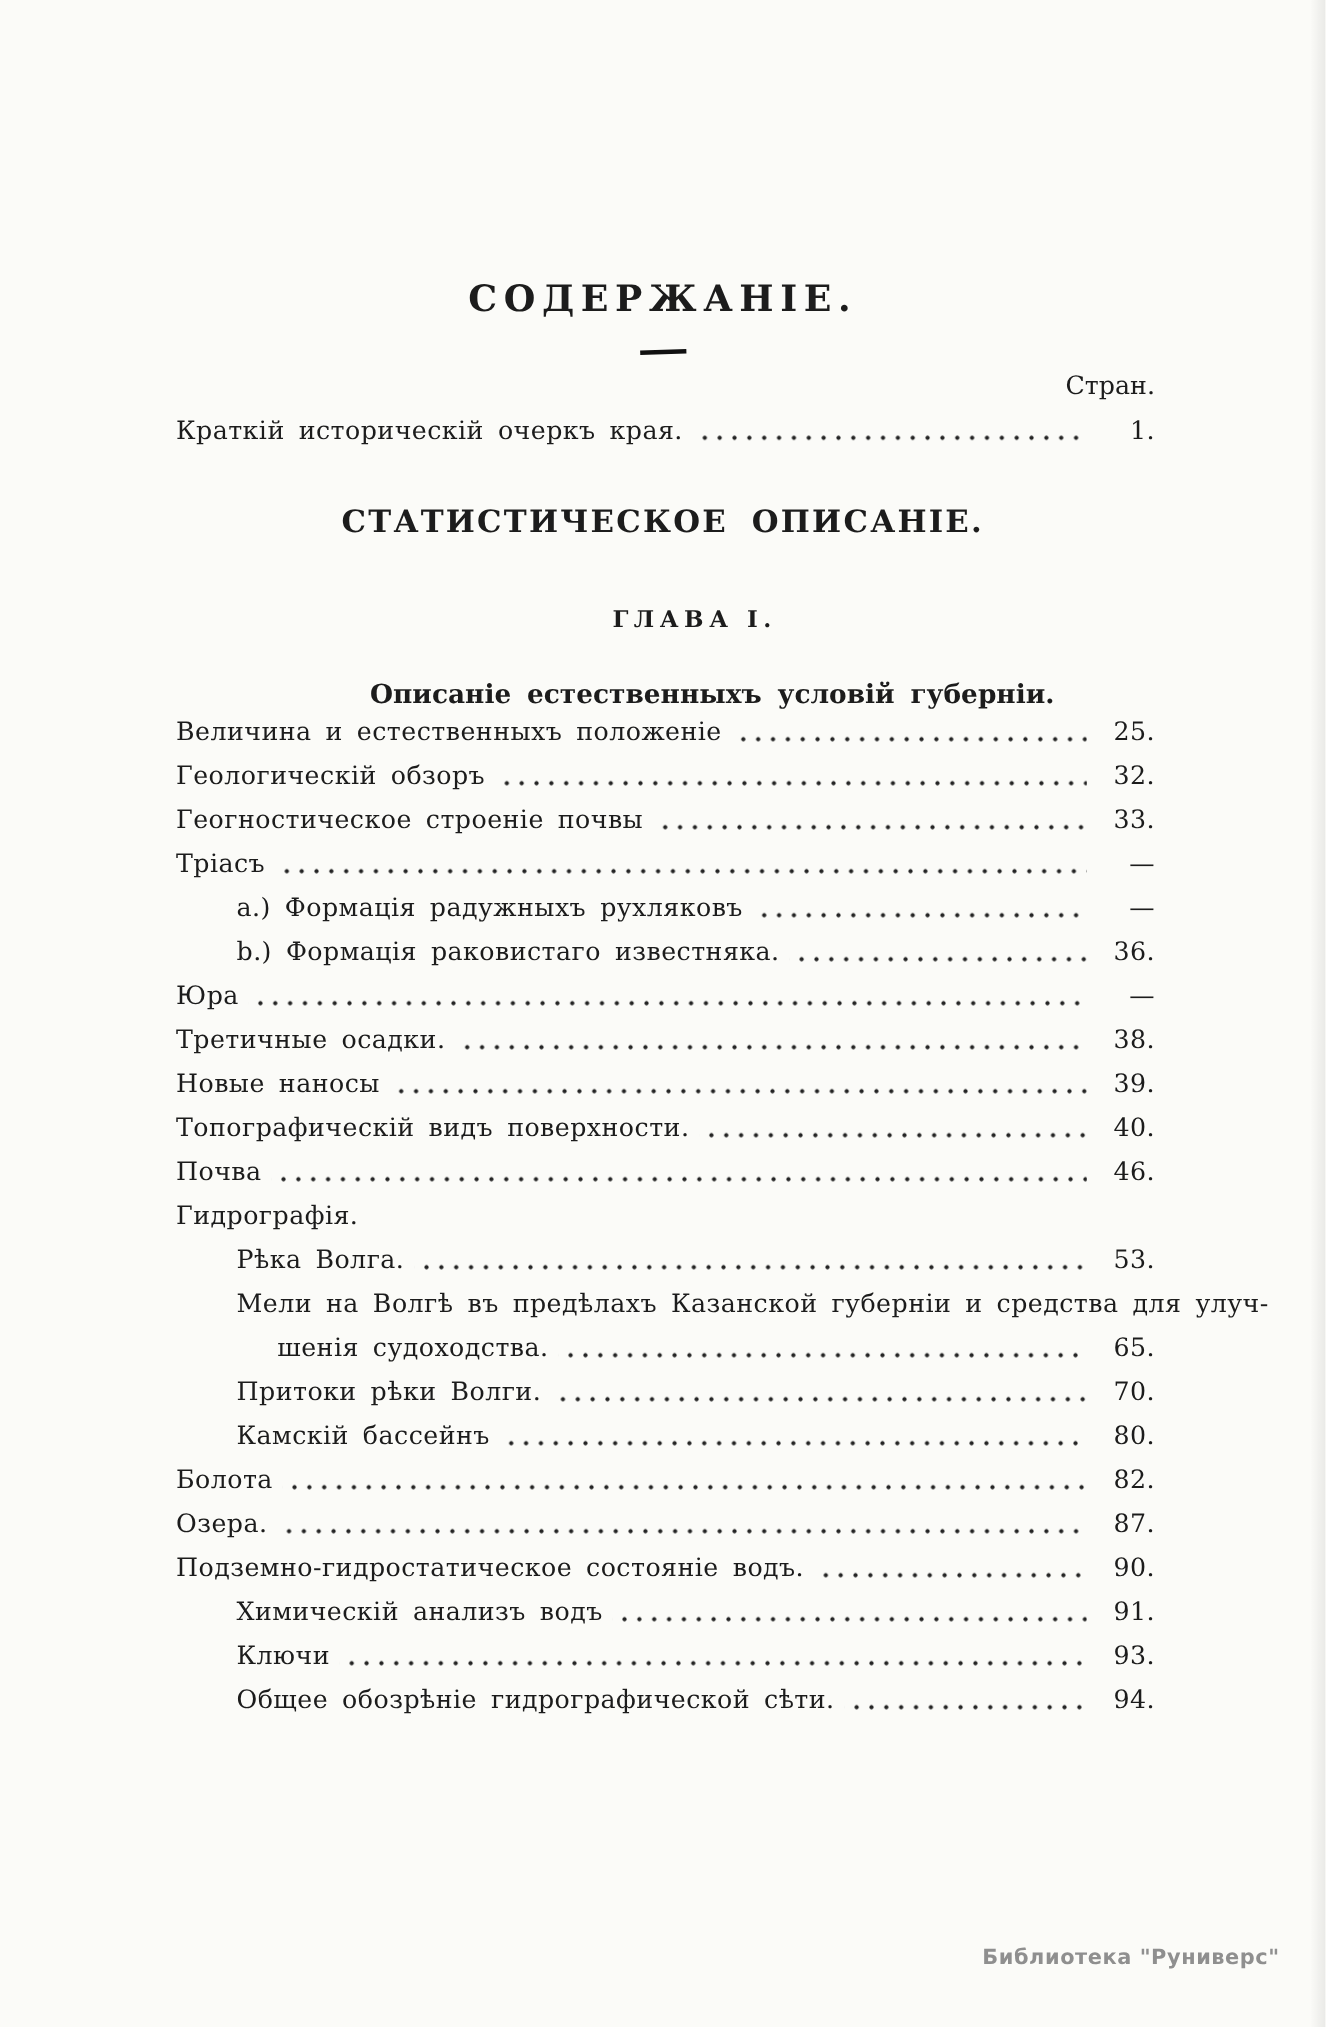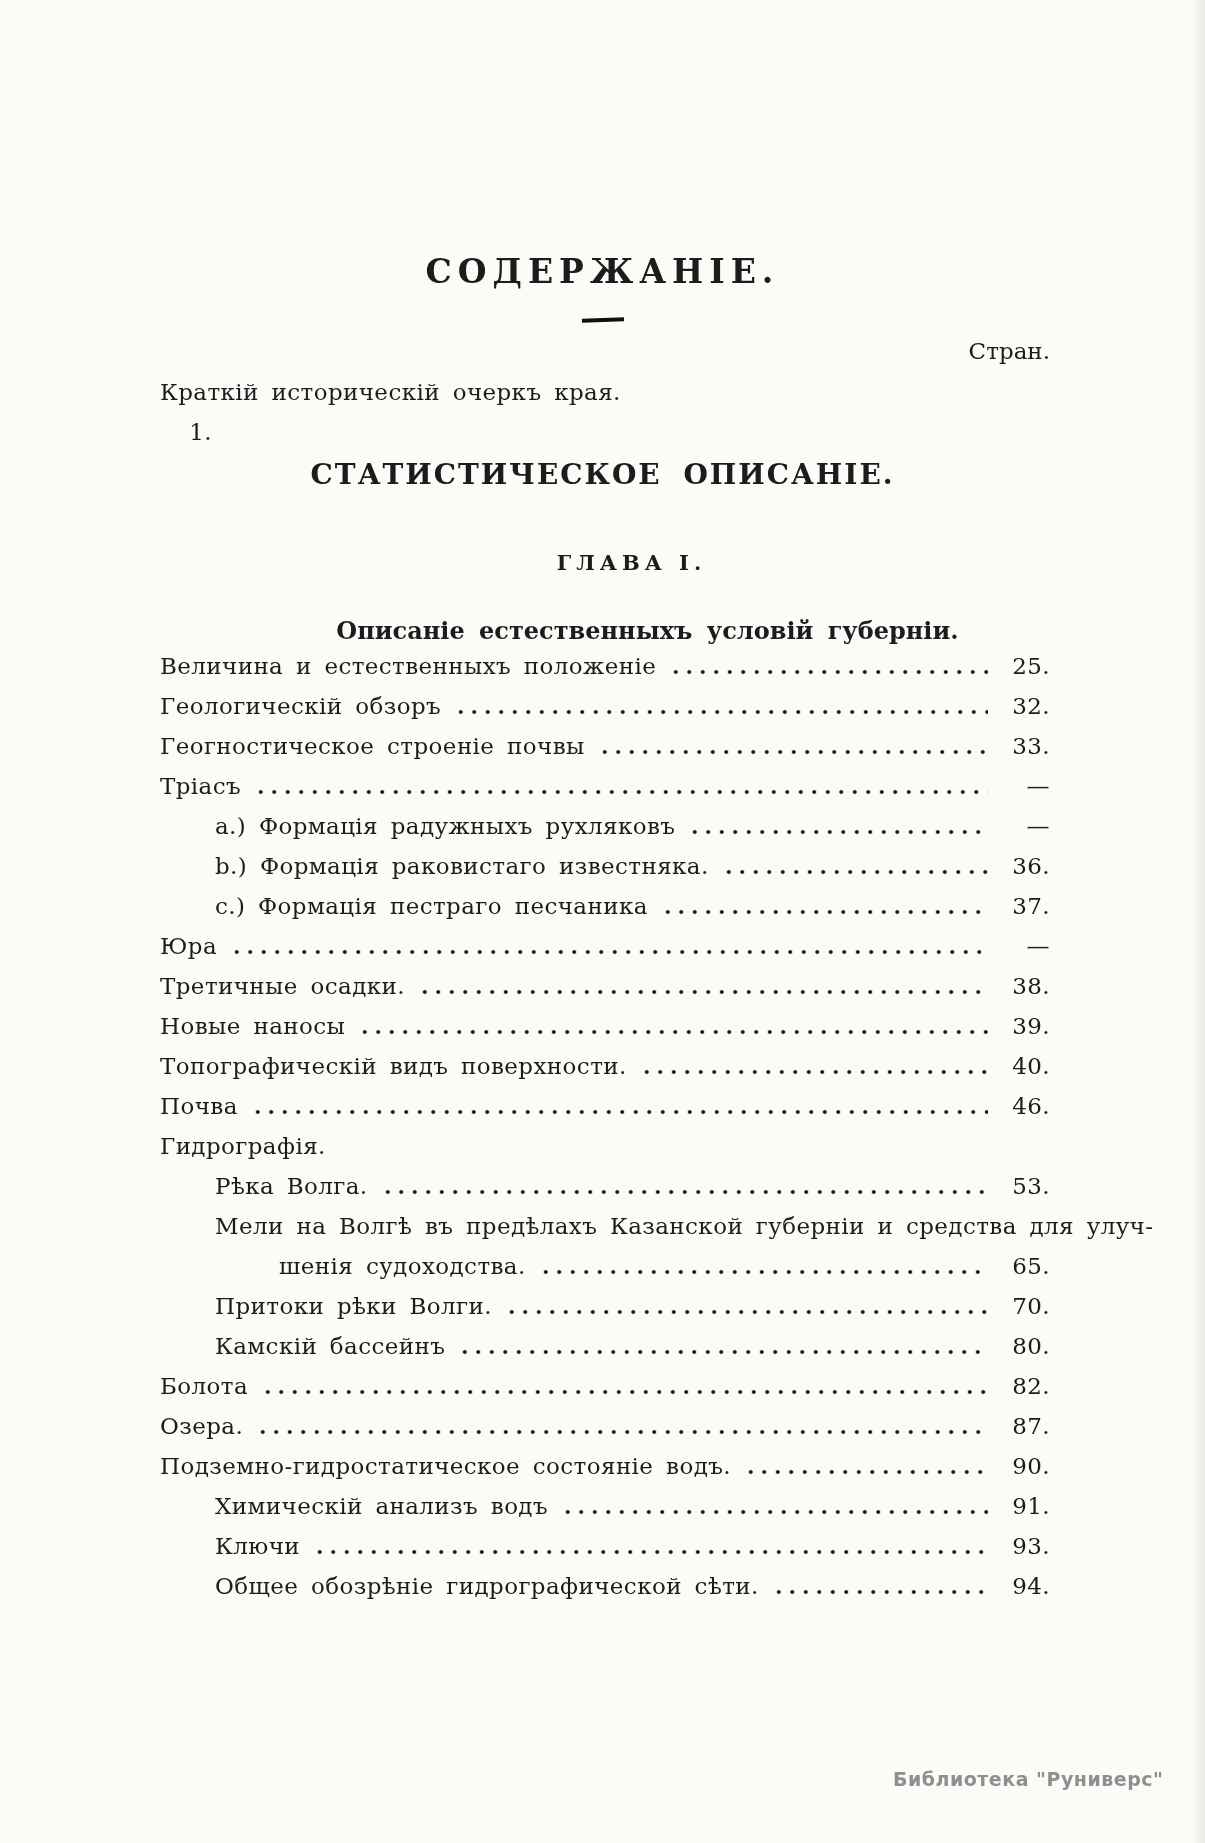--- a/index.html
+++ b/index.html
@@ -25,21 +25,21 @@
   .title-rule {
     position: absolute; top: 318px; left: 582px;
     width: 42px; height: 4px; background: #101010;
     transform: rotate(-2deg);
   }
   .content { position: absolute; left: 160px; top: 0; width: 890px; }
   .pages-col-header {
     position: absolute; top: 338px; right: 0;
     font-size: 23px;
   }
-  .toc-row-abs { position: absolute; left: 0; width: 100%; flex-direction: column; }
+  .toc-row-abs { position: absolute; left: 0; width: 100%; }
   .top-entry { top: 372px; }
   .rows-block { position: absolute; top: 646px; left: 0; width: 100%; }
   .sec-heading {
     position: absolute; left: 0; width: 100%;
     text-align: center; font-weight: bold;
   }
   .h-section { top: 458px; font-size: 28px; letter-spacing: 2px; word-spacing: 10px; }
   .h-chapter { top: 550px; font-size: 21px; letter-spacing: 5px; padding-left: 29px; }
   .h-subtitle { top: 616px; font-size: 24px; word-spacing: 6px; padding-left: 45px; }
   .row {
@@ -48,21 +48,21 @@
     font-size: 23px; word-spacing: 5px; letter-spacing: 0.4px;
     white-space: nowrap;
   }
   .lbl { flex: 0 0 auto; }
   .lead {
     flex: 1 1 auto; height: 40px; margin: 0 10px 0 9px;
     background: radial-gradient(circle, #242424 1.6px, transparent 2.2px) 4px 21px / 13.5px 10px repeat-x;
   }
   .pg { flex: 0 0 auto; min-width: 52px; text-align: right; }
   .ind1 { margin-left: 55px; }
-  .ind2 { margin-left: 119px; }
+  .ind2 { margin-left: 92px; }
   .justify-line .lbl {
     flex: 1 1 auto; margin-right: 85px;
     text-align: justify; text-align-last: justify;
   }
   .watermark {
     position: absolute; top: 1768px; left: 893px;
     font-family: "DejaVu Sans", sans-serif;
     font-size: 19px; font-weight: bold; color: #8f8f8f;
     letter-spacing: 0.5px;
   }
@@ -118,25 +118,20 @@
       <span class="lead"></span>
       <span class="pg">—</span>
     </div>
 
     <div class="row ind1">
       <span class="lbl">b.) Формація раковистаго известняка.</span>
       <span class="lead"></span>
       <span class="pg">36.</span>
     </div>
 
-    <div class="row ind1">
-      <span class="lbl">c.) Формація пестраго песчаника</span>
-      <span class="lead"></span>
-      <span class="pg">37.</span>
-    </div>
 
     <div class="row">
       <span class="lbl">Юра</span>
       <span class="lead"></span>
       <span class="pg">—</span>
     </div>
 
     <div class="row">
       <span class="lbl">Третичные осадки.</span>
       <span class="lead"></span>

